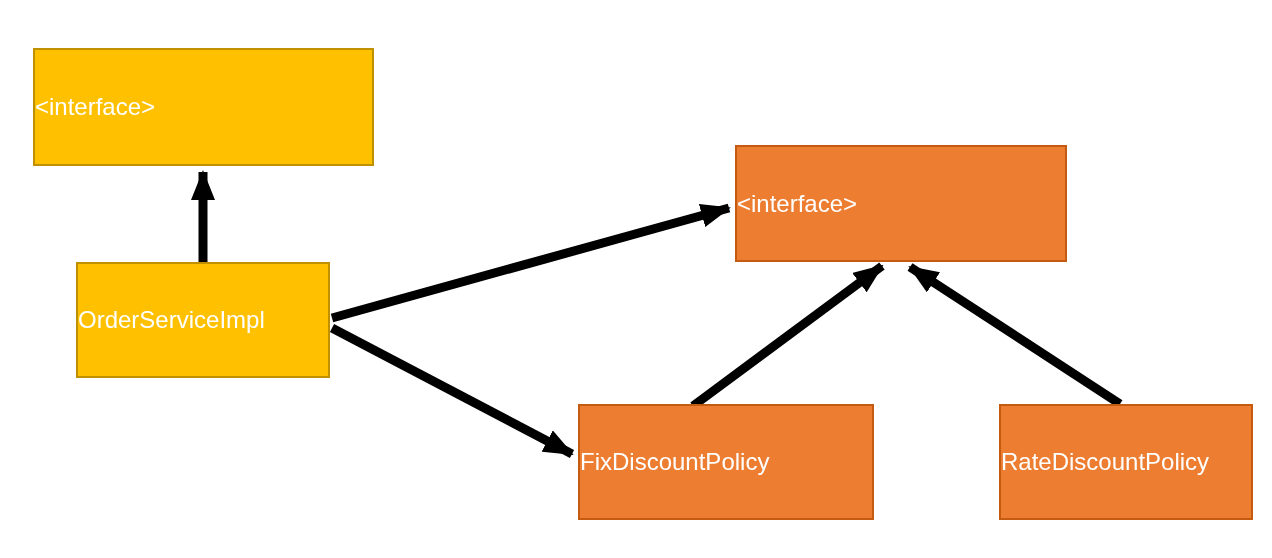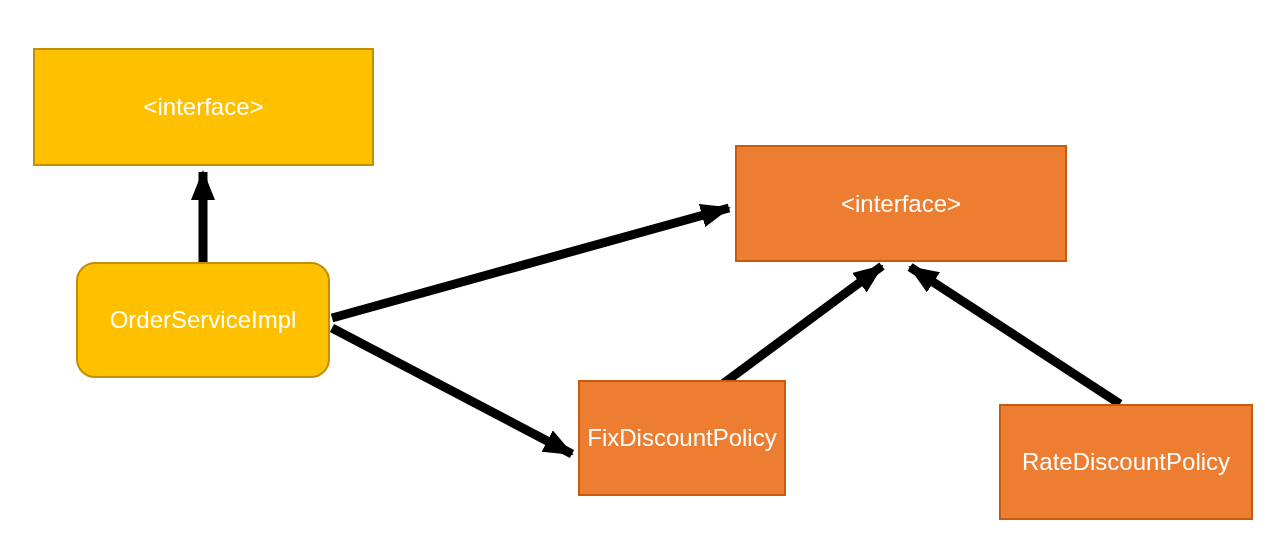--- a/index.html
+++ b/index.html
@@ -13,42 +13,42 @@
     width: 1272px;
     height: 558px;
     background: var(--bg, #ffffff);
     overflow: hidden;
   }
   .node {
     position: absolute;
     box-sizing: border-box;
     display: flex;
     flex-direction: column;
-    align-items: center;
+    align-items: flex-start;
     justify-content: center;
     text-align: center;
     color: var(--text-color, #ffffff);
     font-size: 24px;
     line-height: 34px;
     border: 2px solid transparent;
     z-index: 2;
   }
   .node.yellow {
     background: var(--yellow-fill, #FFC000);
     border-color: var(--yellow-border, #BF9000);
   }
   .node.orange {
     background: var(--orange-fill, #ED7D31);
     border-color: var(--orange-border, #C55A11);
   }
   .node span { display: block; }
   #node-order-service        { left: 33px;  top: 48px;  width: 341px; height: 118px; }
-  #node-order-service-impl   { left: 76px;  top: 262px; width: 254px; height: 116px; border-radius: 19px; }
+  #node-order-service-impl   { left: 76px;  top: 262px; width: 254px; height: 116px; }
   #node-discount-policy      { left: 735px; top: 145px; width: 332px; height: 117px; }
-  #node-fix-discount-policy  { left: 578px; top: 380px; width: 208px; height: 116px; }
+  #node-fix-discount-policy  { left: 578px; top: 404px; width: 296px; height: 116px; }
   #node-rate-discount-policy { left: 999px; top: 404px; width: 254px; height: 116px; }
   svg.edges {
     position: absolute;
     left: 0; top: 0;
     width: 1272px;
     height: 558px;
     z-index: 1;
     pointer-events: none;
   }
   svg.edges line {

